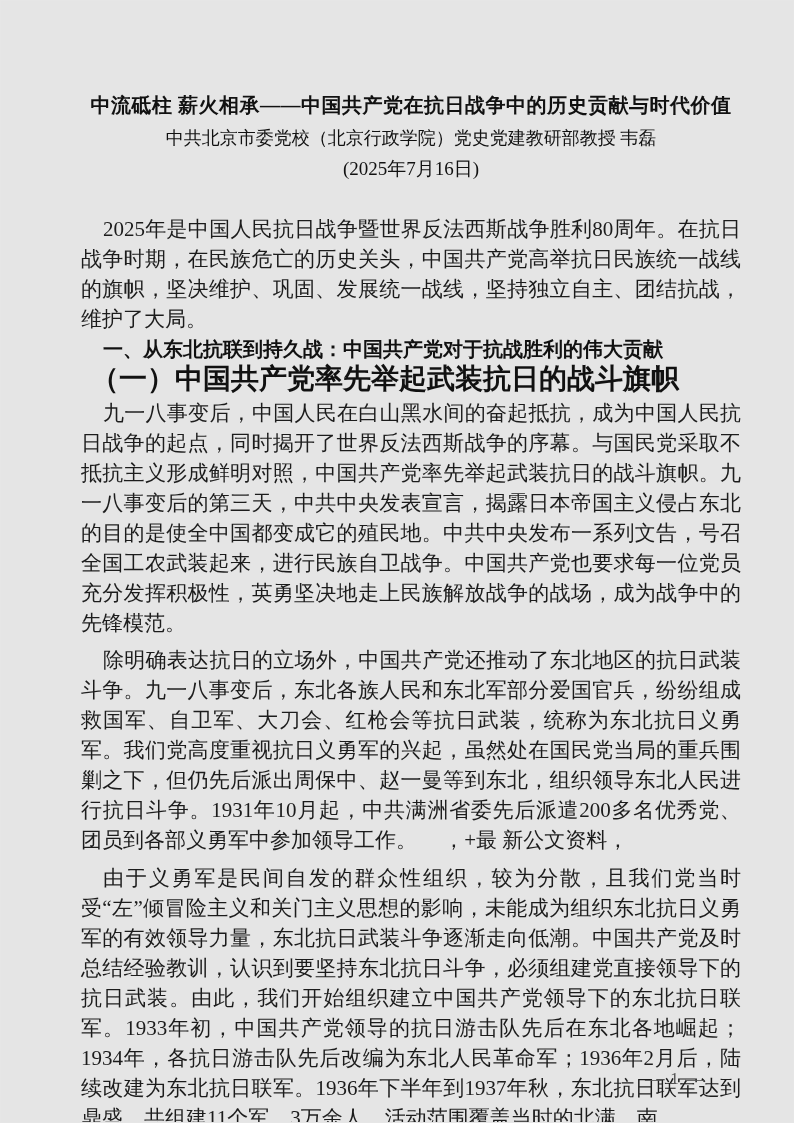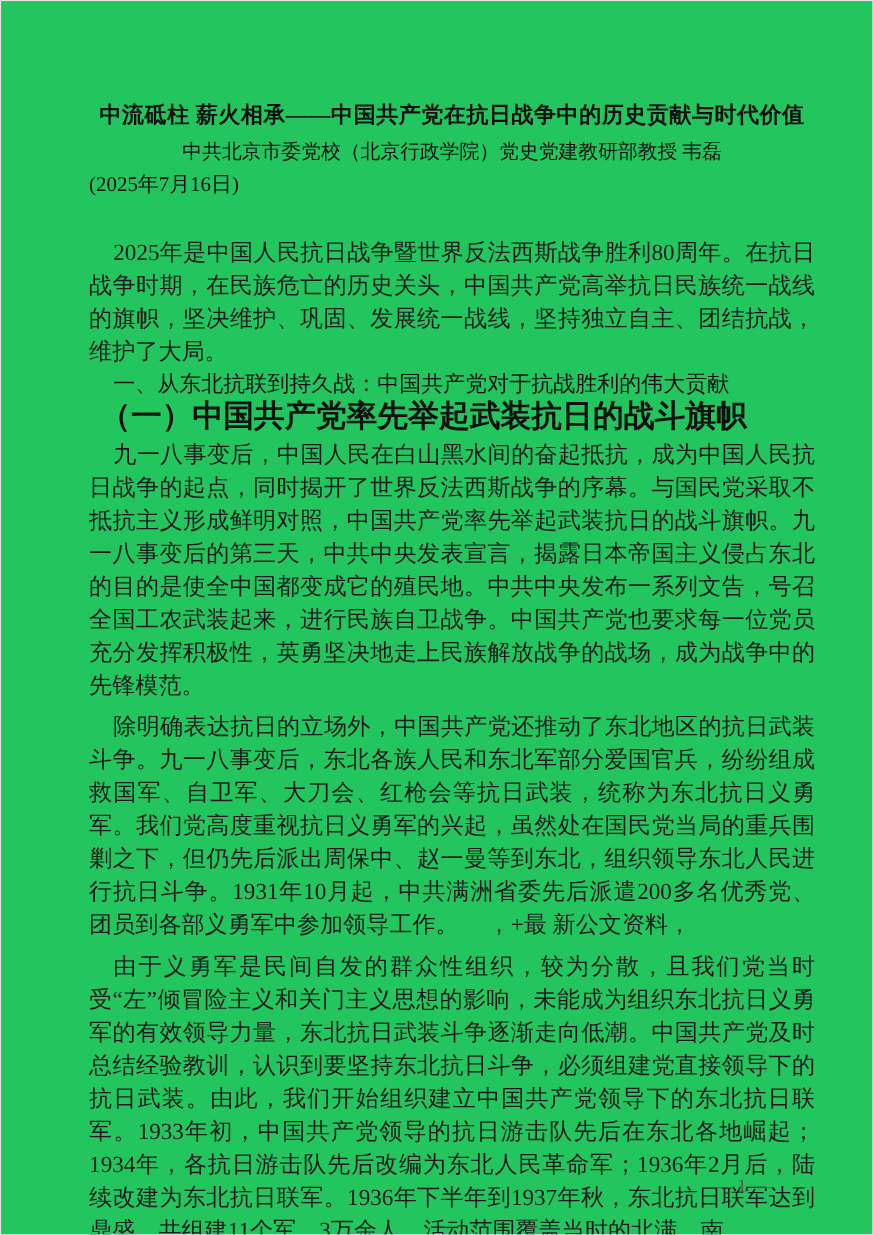--- a/index.html
+++ b/index.html
@@ -5,21 +5,21 @@
   html, body {
     margin: 0;
     padding: 0;
     background: #ffffff;
   }
   .page {
     position: relative;
     width: 794px;
     height: 1123px;
     margin: 0 auto;
-    background: #22c55e;
+    background: #e5e5e5;
     box-sizing: border-box;
     border: 1px solid #e6e6e6;
     overflow: hidden;
     font-family: "Liberation Serif", "DejaVu Serif", serif;
     color: #1c1c1c;
   }
   .content {
     position: absolute;
     left: 80px;
     top: 0;
@@ -36,40 +36,41 @@
   }
   .author-line {
     font-size: 18px;
     line-height: 32px;
     text-align: center;
     color: #111111;
   }
   .date-line {
     font-size: 19px;
     line-height: 30px;
+    text-align: center;
     margin-bottom: 30px;
     color: #111111;
   }
   p.body-para {
     margin: 0;
     font-size: 21px;
     line-height: 30px;
     text-align: justify;
     text-indent: 22px;
     color: #1c1c1c;
   }
   p.body-para.p2 { margin-top: 4px; }
   p.body-para.p3 { margin-top: 7px; }
   p.body-para.p4 { margin-top: 8px; }
   .section-heading {
     margin: 0;
     font-family: "Liberation Sans", "DejaVu Sans", sans-serif;
     font-size: 20px;
     line-height: 30px;
-    font-weight: normal;
+    font-weight: bold;
     text-indent: 22px;
     color: #111111;
   }
   .subsection-heading {
     margin: 0;
     font-family: "Liberation Serif", "DejaVu Serif", serif;
     font-size: 28px;
     line-height: 30px;
     font-weight: bold;
     text-indent: 10px;

